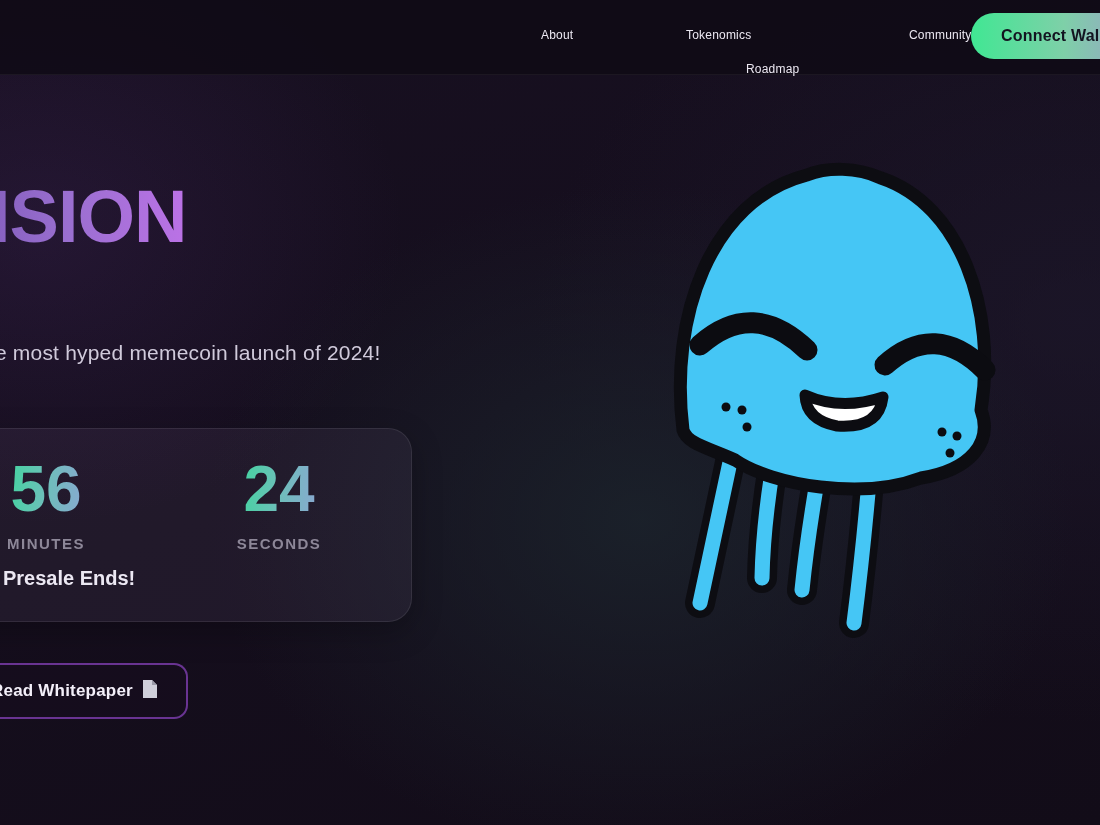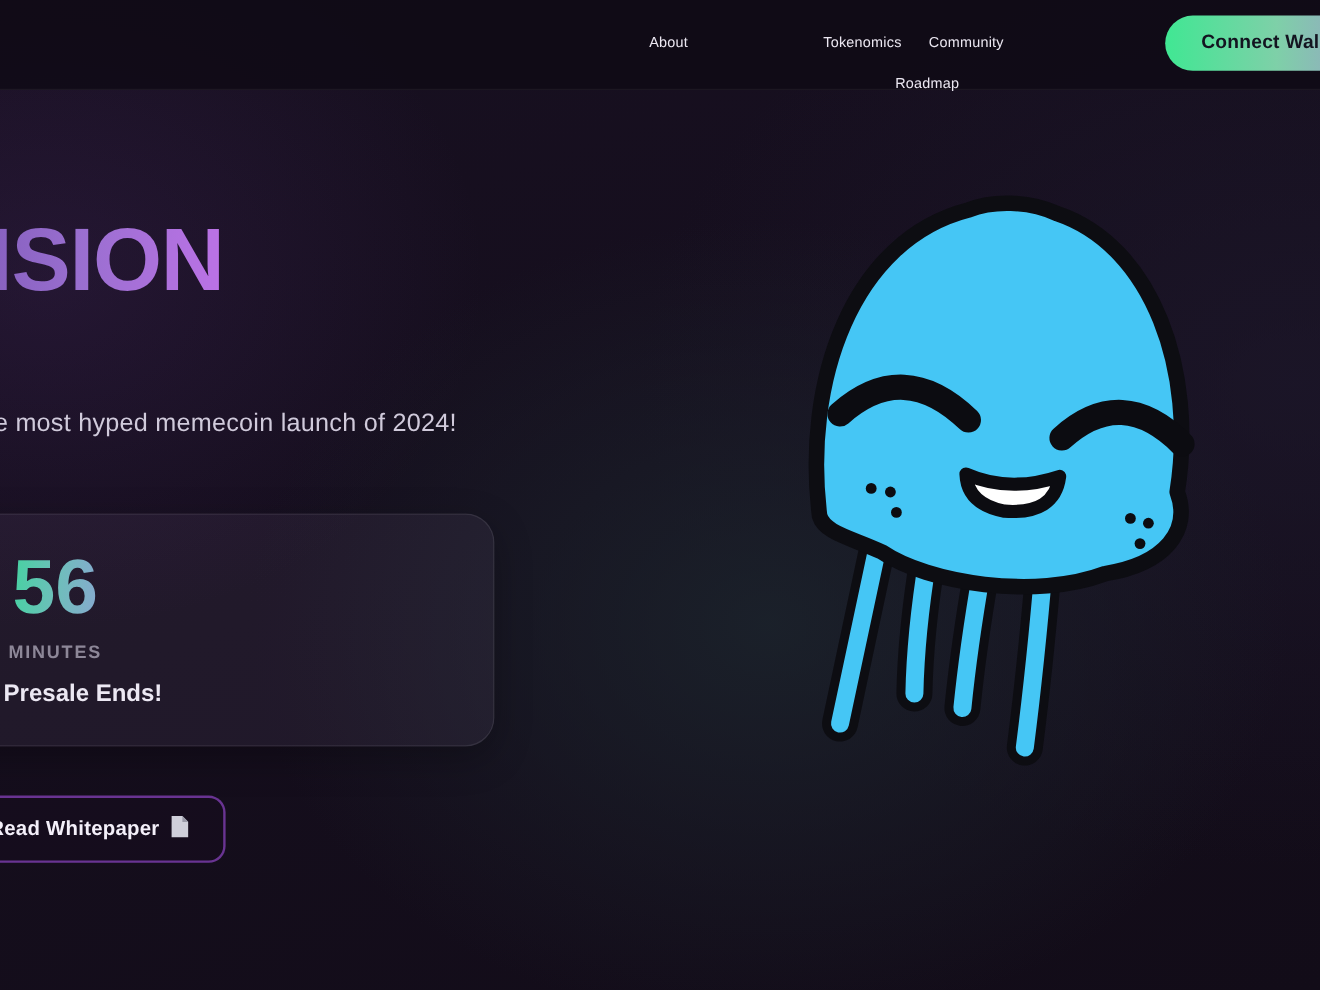--- a/index.html
+++ b/index.html
@@ -42,21 +42,21 @@
     font-weight: 500;
     color: #ece8f2;
     letter-spacing: 0.2px;
     cursor: pointer;
     white-space: nowrap;
     text-align: center;
   }
   .nav-link-about      { left: 981px; }
   .nav-link-tokenomics { left: 1126px; }
   .nav-link-roadmap    { left: 1186px; margin-top: 34px; }
-  .nav-link-community  { left: 1214px; }
+  .nav-link-community  { left: 1349px; }
 
   .wallet-btn {
     position: absolute;
     left: 1411px; top: 13px;
     width: 206px; height: 46px;
     border: none;
     border-radius: 26px;
     background: linear-gradient(90deg, #40e793 0%, #7ed0a8 45%, #a58bd6 100%);
     color: #131420;
     font-family: inherit;
@@ -180,20 +180,24 @@
     </header>
 
     <h1 class="hero-title">ISION</h1>
     <p class="hero-tagline">The most hyped memecoin launch of 2024!</p>
 
     <section class="countdown-card">
       <div class="count-col count-col-minutes">
         <div class="count-value">56</div>
         <div class="count-label">MINUTES</div>
       </div>
+      <div class="count-col count-col-seconds">
+        <div class="count-value">24</div>
+        <div class="count-label">SECONDS</div>
+      </div>
       <div class="count-note">Until Presale Ends!</div>
     </section>
 
     <button class="whitepaper-btn">
       <span>Read Whitepaper</span>
       <span class="doc-icon">
         <svg width="15" height="18" viewBox="0 0 15 18">
           <path d="M1 0 H10 L15 5 V18 H1 Z" fill="#cfcfda"></path>
           <path d="M10 0 L15 5 H10 Z" fill="#9a9aa8"></path>
         </svg>

